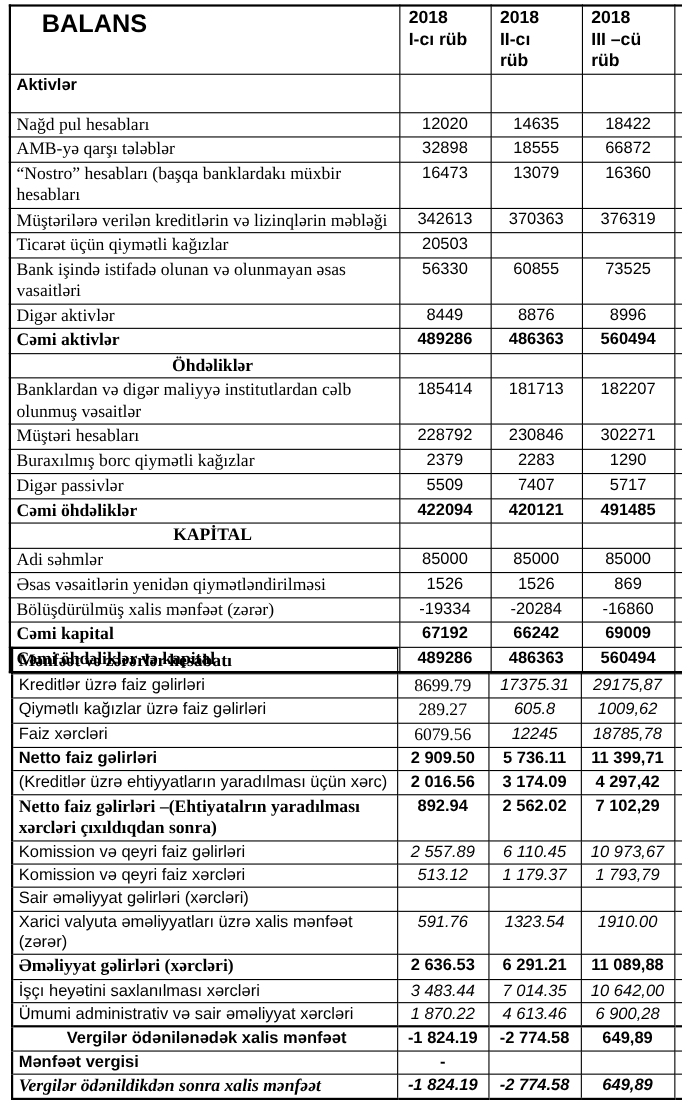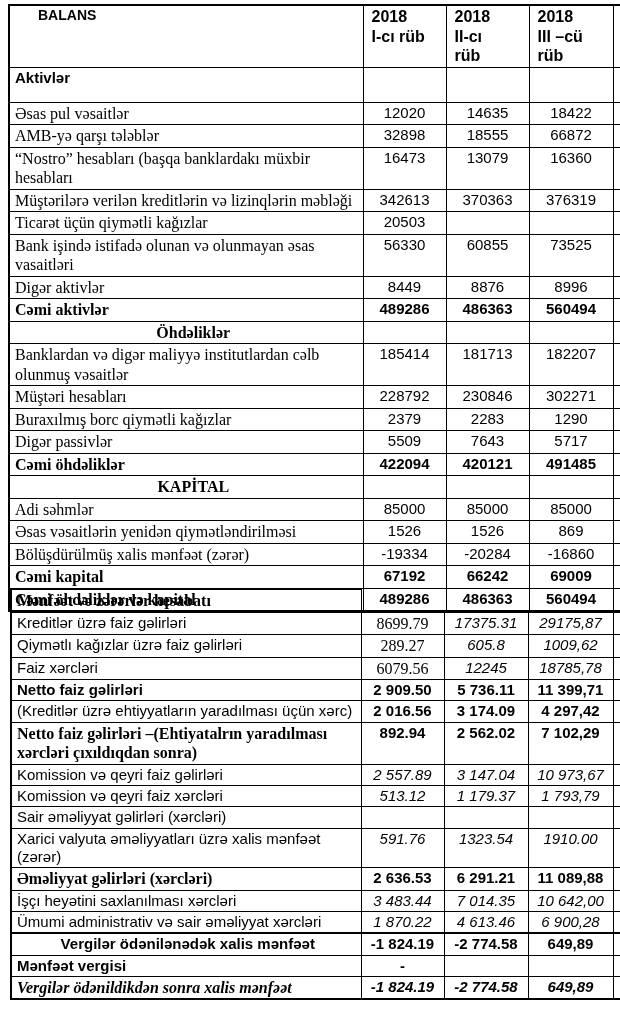--- a/index.html
+++ b/index.html
@@ -17,21 +17,21 @@
   .t2 tr:last-child td{border-bottom-width:2px;font-style:italic;}
   .t2 tr:nth-child(15) td{border-top-width:2px;text-align:center;}
   .t2 td.nob{border:none;}
   .lbl{padding-left:5px;text-align:left;}
   .fser{font-family:"Liberation Serif",serif;font-size:16px;}
   .fsans{font-family:"Liberation Sans",sans-serif;font-size:15px;}
   .fb{font-weight:700;}
   .fi{font-style:italic;}
   .num{text-align:center;}
   .ctr{text-align:center;padding-left:16px;}
-  .hd1{font-size:14px;padding-left:28px;}
+  .hd1{font-size:23px;padding-left:28px;}
   .colh{white-space:pre-line;padding-left:8px;font-size:16px;margin-left:48px;}
   .t1 tbody tr:nth-child(2) td{height:32px;}
 </style>
 </head>
 <body>
 
 <div class="page">
 
   <table class="t1">
     <colgroup>
@@ -55,21 +55,21 @@
         <td class="colh"></td>
       </tr>
     <tr>
           <td class="lbl fsans fb">Aktivlər</td>
           <td class="num fsans"></td>
           <td class="num fsans"></td>
           <td class="num fsans"></td>
           <td></td>
         </tr>
         <tr>
-          <td class="lbl fser">Əsas pul vəsaitlər</td>
+          <td class="lbl fser">Nağd pul hesabları</td>
           <td class="num fsans">12020</td>
           <td class="num fsans">14635</td>
           <td class="num fsans">18422</td>
           <td></td>
         </tr>
         <tr>
           <td class="lbl fser">AMB-yə qarşı tələblər</td>
           <td class="num fsans">32898</td>
           <td class="num fsans">18555</td>
           <td class="num fsans">66872</td>
@@ -141,21 +141,21 @@
         <tr>
           <td class="lbl fser">Buraxılmış borc qiymətli kağızlar</td>
           <td class="num fsans">2379</td>
           <td class="num fsans">2283</td>
           <td class="num fsans">1290</td>
           <td></td>
         </tr>
         <tr>
           <td class="lbl fser">Digər passivlər</td>
           <td class="num fsans">5509</td>
-          <td class="num fsans">7643</td>
+          <td class="num fsans">7407</td>
           <td class="num fsans">5717</td>
           <td></td>
         </tr>
         <tr>
           <td class="lbl fser fb">Cəmi öhdəliklər</td>
           <td class="num fsans fb">422094</td>
           <td class="num fsans fb">420121</td>
           <td class="num fsans fb">491485</td>
           <td></td>
         </tr>
@@ -258,21 +258,21 @@
         <tr>
           <td class="lbl fser fb">Netto faiz gəlirləri –(Ehtiyatalrın yaradılması xərcləri çıxıldıqdan sonra)</td>
           <td class="num fsans fb">892.94</td>
           <td class="num fsans fb">2 562.02</td>
           <td class="num fsans fb">7 102,29</td>
           <td></td>
         </tr>
         <tr>
           <td class="lbl fsans">Komission və qeyri faiz gəlirləri</td>
           <td class="num fsans fi">2 557.89</td>
-          <td class="num fsans fi">3 147.04</td>
+          <td class="num fsans fi">6 110.45</td>
           <td class="num fsans fi">10 973,67</td>
           <td></td>
         </tr>
         <tr>
           <td class="lbl fsans">Komission və qeyri faiz xərcləri</td>
           <td class="num fsans fi">513.12</td>
           <td class="num fsans fi">1 179.37</td>
           <td class="num fsans fi">1 793,79</td>
           <td></td>
         </tr>

